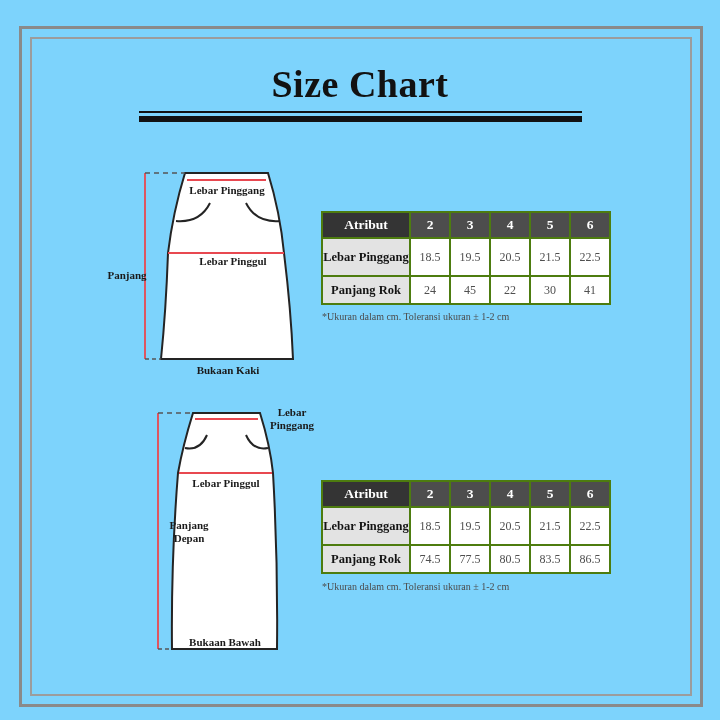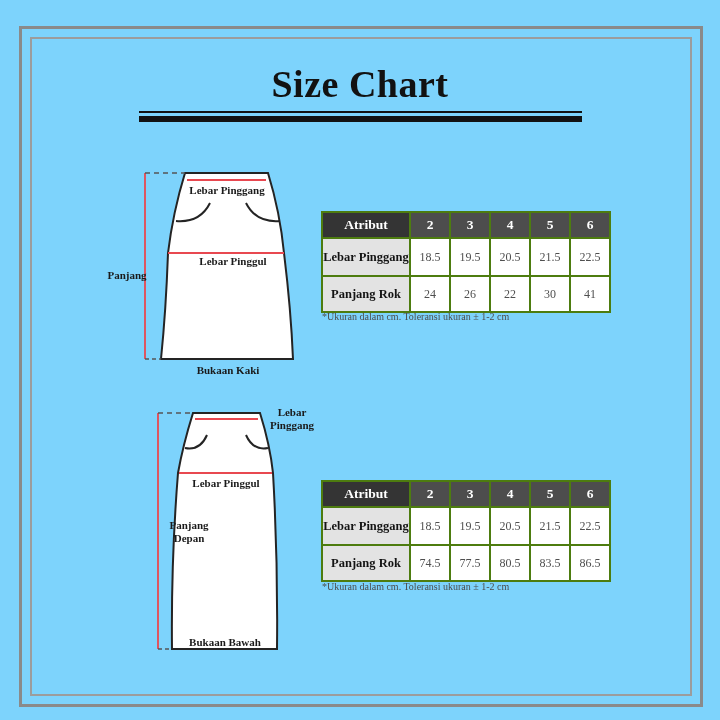--- a/index.html
+++ b/index.html
@@ -68,21 +68,21 @@
   .size-table th, .size-table td {
     border: 2px solid #4d7c0f;
     text-align: center; vertical-align: middle; padding: 0;
   }
   .head-row th { height: 26px; }
   .attr-head  { background: #343434; color: #ffffff; font-size: 13.5px; font-weight: 700; }
   .size-head  { background: #4d4d4d; color: #ffffff; font-size: 13.5px; font-weight: 700; }
   .label-cell { background: #e3e3e3; color: #141414; font-weight: 700; font-size: 12.5px; line-height: 1.15; }
   .data-cell  { color: #4f4f4f; font-size: 12px; font-weight: 400; }
   .row1 td { height: 38px; }
-  .row2 td { height: 36px; }
+  .row2 td { height: 28px; }
 
   .footnote { position: absolute; font-size: 10px; color: #4c4c4c; }
   .fn1 { left: 322px; top: 311px; }
   .fn2 { left: 322px; top: 581px; }
 </style>
 </head>
 <body>
 
 <div class="canvas">
 
@@ -130,21 +130,21 @@
       <td class="label-cell">Lebar Pinggang</td>
       <td class="data-cell">18.5</td>
       <td class="data-cell">19.5</td>
       <td class="data-cell">20.5</td>
       <td class="data-cell">21.5</td>
       <td class="data-cell">22.5</td>
     </tr>
     <tr class="row2">
       <td class="label-cell">Panjang Rok</td>
       <td class="data-cell">24</td>
-      <td class="data-cell">26</td>
+      <td class="data-cell">45</td>
       <td class="data-cell">22</td>
       <td class="data-cell">30</td>
       <td class="data-cell">41</td>
     </tr>
   </tbody>
     </table>
   <div class="footnote fn1">*Ukuran dalam cm. Toleransi ukuran ± 1-2 cm</div>
 
   <svg class="diag diag2" viewBox="0 0 140 255" xmlns="http://www.w3.org/2000/svg">
     <path d="M43,13 L110,13 Q120,45 123,73 Q128,160 127,249 L22,249 Q21,160 28,73 Q33,45 43,13 Z" fill="#ffffff" stroke="#242424" stroke-width="2"></path>

